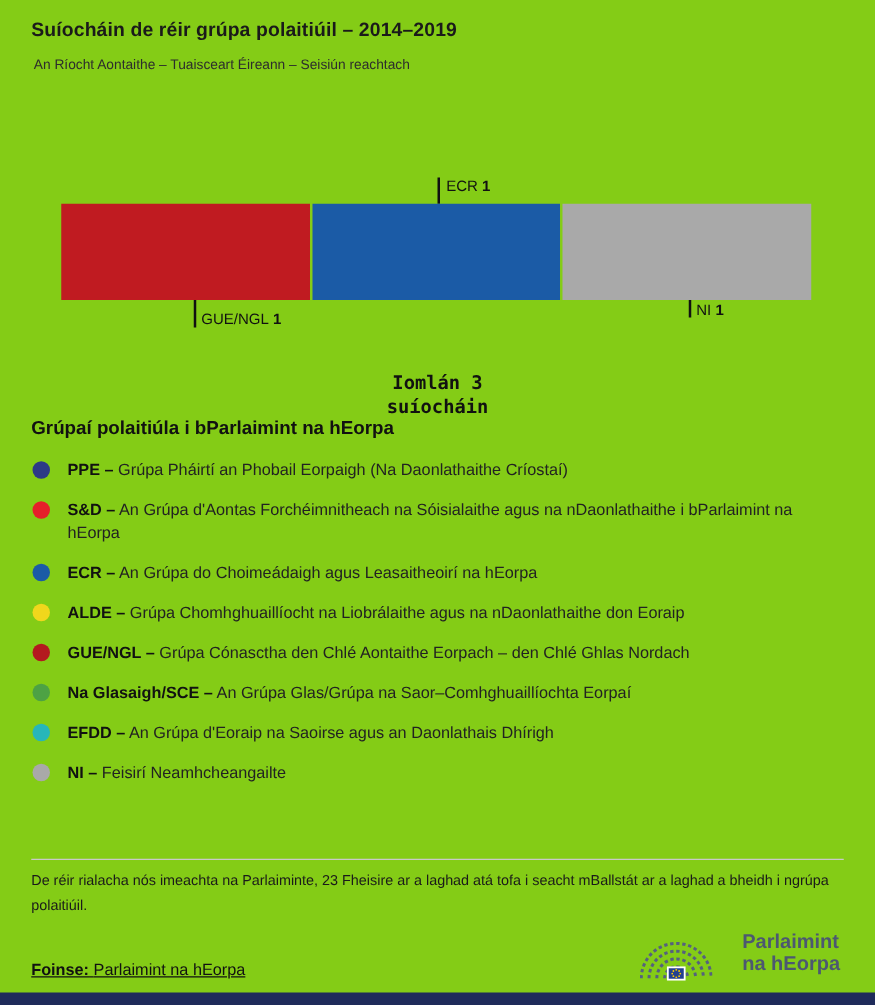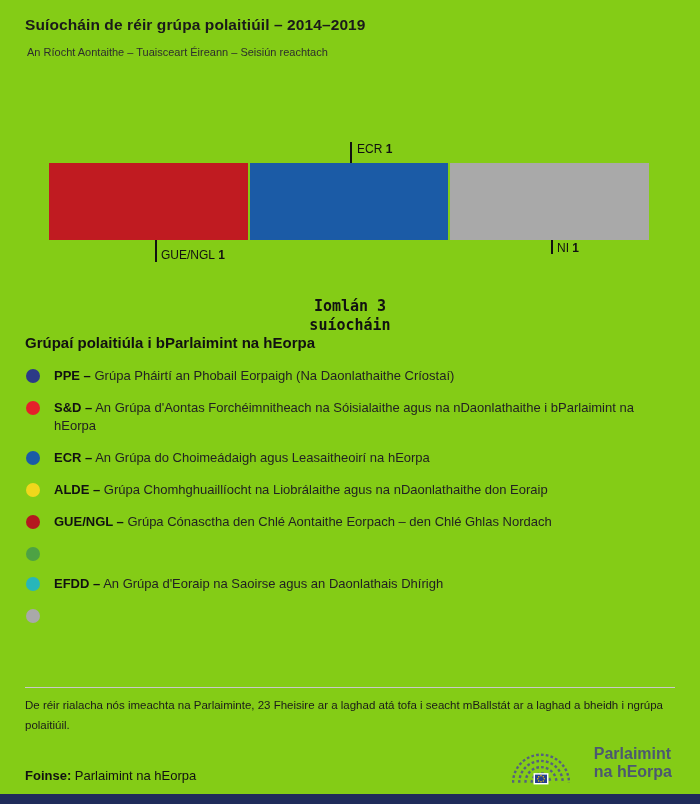--- a/index.html
+++ b/index.html
@@ -21,21 +21,21 @@
   .total{position:absolute;left:0;top:297px;width:700px;display:flex;align-items:center;padding:0 70px;box-sizing:border-box;flex-direction:column;}
   .total .line{flex:1;height:1px;background:#8a8a8a;}
   .total .text{margin:0 16px;text-align:center;font-family:"DejaVu Sans Mono",monospace;font-weight:bold;font-size:15px;line-height:19px;color:#111;}
   .legend{position:absolute;left:25px;top:334px;width:652px;}
   .legend h2{margin:0 0 16px 0;font-size:15px;font-weight:bold;color:#111;}
   .lrow{display:flex;align-items:flex-start;margin-bottom:14px;font-size:13px;line-height:1.38;color:#222;}
   .dot{width:14px;height:14px;border-radius:50%;margin:2px 14px 0 1px;flex:0 0 14px;}
   .lrow b{font-weight:bold;color:#111;}
   .divider{position:absolute;left:25px;top:687px;width:650px;border-top:1px solid #c9c9c9;}
   .note{position:absolute;left:25px;top:696px;width:650px;font-size:11.5px;line-height:1.7;color:#1a1a1a;}
-  .source{position:absolute;left:25px;top:768px;font-size:13px;color:#111;}
+  .source{position:absolute;left:25px;top:768px;font-size:13px;color:#111;text-decoration:underline;}
   .logo{position:absolute;right:28px;top:740px;display:flex;align-items:center;gap:24px;}
   .logo-text{font-size:16px;font-weight:bold;color:#4c5871;line-height:1.12;}
   .bottom-bar{position:absolute;left:0;bottom:0;width:700px;height:10px;}
 </style>
 </head>
 <body>
 
 <div class="page">
 
   <div class="title">Suíocháin de réir grúpa polaitiúil – 2014–2019</div>
@@ -85,27 +85,29 @@
     <div class="lrow">
       <span class="dot" style="background: rgb(240, 215, 28);"></span>
       <span><b>ALDE –</b> <span>Grúpa Chomhghuaillíocht na Liobrálaithe agus na nDaonlathaithe don Eoraip</span></span>
     </div>
     <div class="lrow">
       <span class="dot" style="background: rgb(180, 25, 31);"></span>
       <span><b>GUE/NGL –</b> <span>Grúpa Cónasctha den Chlé Aontaithe Eorpach – den Chlé Ghlas Nordach</span></span>
     </div>
     <div class="lrow">
       <span class="dot" style="background: rgb(77, 162, 68);"></span>
+      <span><b>Na Glasaigh/SCE –</b> <span>An Grúpa Glas/Grúpa na Saor–Comhghuaillíochta Eorpaí</span></span>
     </div>
     <div class="lrow">
       <span class="dot" style="background: rgb(39, 182, 186);"></span>
       <span><b>EFDD –</b> <span>An Grúpa d'Eoraip na Saoirse agus an Daonlathais Dhírigh</span></span>
     </div>
     <div class="lrow">
       <span class="dot" style="background: rgb(169, 169, 169);"></span>
+      <span><b>NI –</b> <span>Feisirí Neamhcheangailte</span></span>
     </div>
   </div>
 
   <div class="divider"></div>
   <div class="note">De réir rialacha nós imeachta na Parlaiminte, 23 Fheisire ar a laghad atá tofa i seacht mBallstát ar a laghad a bheidh i ngrúpa polaitiúil.</div>
 
   <div class="source">
     <b>Foinse:</b>
     <span>Parlaimint na hEorpa</span>
   </div>

